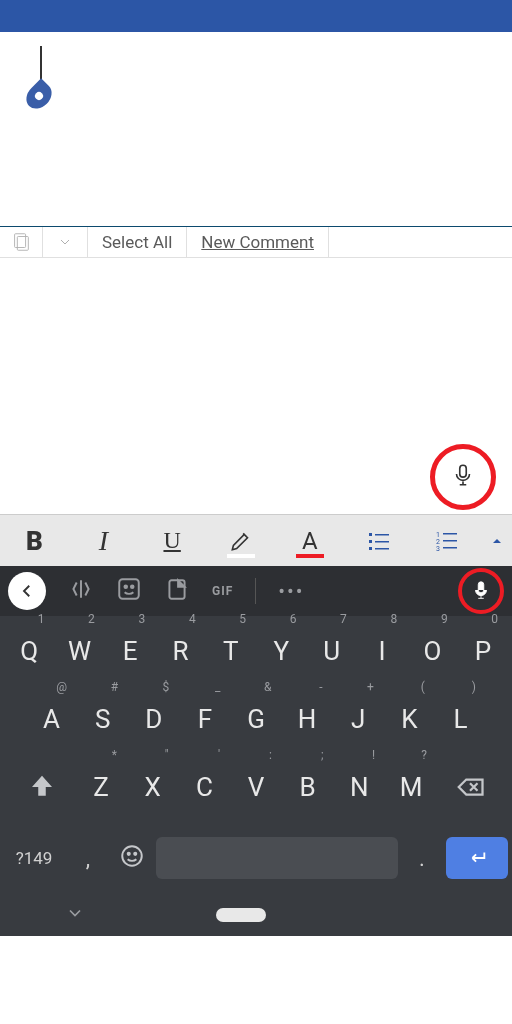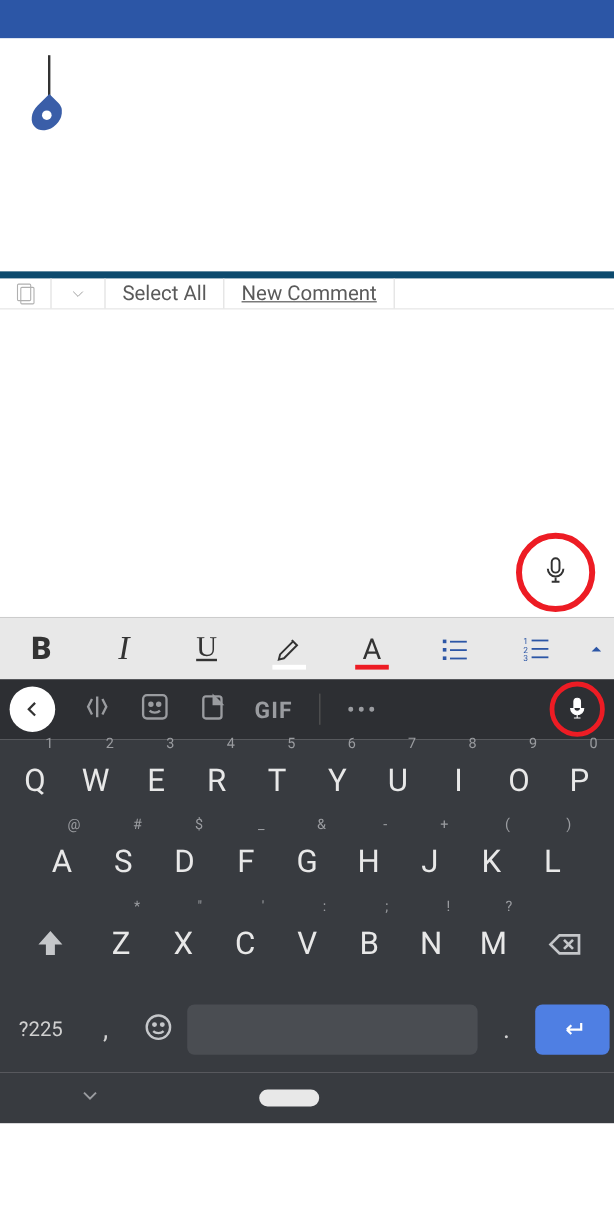--- a/index.html
+++ b/index.html
@@ -12,21 +12,21 @@
   .status-right svg { width: 18px; height: 18px; fill: #fff; }
 
   
   .doc-area { position: relative; height: 194px; background: #fff; }
   .cursor-wrap { position: absolute; top: 14px; left: 28px; }
   .caret { width: 2px; height: 34px; background: #333; margin-left: 12px; }
   .teardrop { width: 22px; height: 28px; background: #3a5ea8; border-radius: 0 50% 50% 50%; transform: rotate(45deg); margin-top: 2px; position: relative; }
   .teardrop::after { content: ''; position: absolute; width: 8px; height: 8px; background: #fff; border-radius: 50%; left: 7px; top: 10px; }
 
   
-  .context-bar { height: 32px; display: flex; background: #fff; border-top: 6px solid #0c4a6e; border-bottom: 1px solid #e0e0e0; }
+  .context-bar { height: 32px; display: flex; background: #fff; border-top: 1px solid #0c4a6e; border-bottom: 1px solid #e0e0e0; }
   .context-bar > div { display: flex; align-items: center; justify-content: center; border-right: 1px solid #e0e0e0; padding: 0 14px; color: #5a5a5a; font-size: 17px; }
   .context-bar .clip { padding: 0 10px; }
   .context-bar .clip svg { width: 22px; height: 22px; stroke: #b0b0b0; }
   .context-bar .chev svg { width: 16px; height: 16px; stroke: #888; }
 
   .spacer { height: 256px; background: #fff; position: relative; }
 
   
   .fab-circle { position: absolute; right: 16px; bottom: 4px; width: 66px; height: 66px; border: 5px solid #ed1c24; border-radius: 50%; background: #fff; display: flex; align-items: center; justify-content: center; }
   .fab-inner svg { width: 26px; height: 26px; stroke: #333; stroke-width: 1.5; fill: none; }
@@ -45,21 +45,21 @@
   .list-btn svg { width: 26px; height: 20px; }
   .num-list svg { width: 26px; height: 20px; }
   .expand-arrow { width: 30px; display:flex; align-items:center; justify-content:center;}
   .expand-arrow svg { width: 12px; height: 12px; fill: #2c56a6; }
 
   
   .kb-top { height: 50px; background: #2d2f33; display: flex; align-items: center; padding: 0 8px; gap: 22px; }
   .kb-back { width: 38px; height: 38px; background: #fff; border-radius: 50%; display: flex; align-items: center; justify-content: center; }
   .kb-back svg { width: 18px; height: 18px; stroke: #333; stroke-width: 2.5; fill: none; }
   .kb-top-icon svg { width: 26px; height: 26px; stroke: #9a9ca0; stroke-width: 1.8; fill: none; }
-  .kb-top-gif { color: #9a9ca0; font-weight: 700; font-size: 19px; letter-spacing: 1px; }
+  .kb-top-gif { color: #9a9ca0; font-weight: 700; font-size: 12px; letter-spacing: 1px; }
   .kb-top-sep { width: 1px; height: 26px; background: #555; }
   .kb-top-dots { color: #9a9ca0; font-size: 20px; letter-spacing: 2px; }
   .kb-mic-circle { width: 46px; height: 46px; border: 4px solid #ed1c24; border-radius: 50%; display: flex; align-items: center; justify-content: center; margin-left: auto; }
   .kb-mic-circle svg { width: 22px; height: 22px; fill: #fff; }
 
   
   .kb { background: #383b40; padding: 10px 4px 8px; }
   .kb-row { display: flex; justify-content: space-around; margin-bottom: 18px; }
   .key { flex: 1; text-align: center; color: #e8e8e8; font-size: 26px; position: relative; display:flex; flex-direction:column; align-items:center; justify-content:center; height:50px;}
   .key .sup { position: absolute; top: -14px; font-size: 12px; color: #9a9ca0; right: 10px;}
@@ -317,21 +317,21 @@
         <span>M</span>
       </div>
       <div class="bksp">
       <svg viewBox="0 0 24 24">
           <path d="M22 6H9l-6 6 6 6h13V6z" fill="none" stroke="#c5c7ca" stroke-width="1.8"></path>
           <path d="M12 9l6 6m0-6l-6 6" stroke="#c5c7ca" stroke-width="1.8"></path>
         </svg>
     </div>
   </div>
   <div class="kb-bottom">
-    <div class="sym">?225</div>
+    <div class="sym">?149</div>
     <div class="comma">,</div>
     <div class="emoji">
       <svg viewBox="0 0 24 24">
           <circle cx="12" cy="12" r="9"></circle>
           <circle cx="9" cy="10" r="1" fill="#c5c7ca"></circle>
           <circle cx="15" cy="10" r="1" fill="#c5c7ca"></circle>
           <path d="M8 15c2 2 6 2 8 0"></path>
         </svg>
     </div>
     <div class="space"></div>

